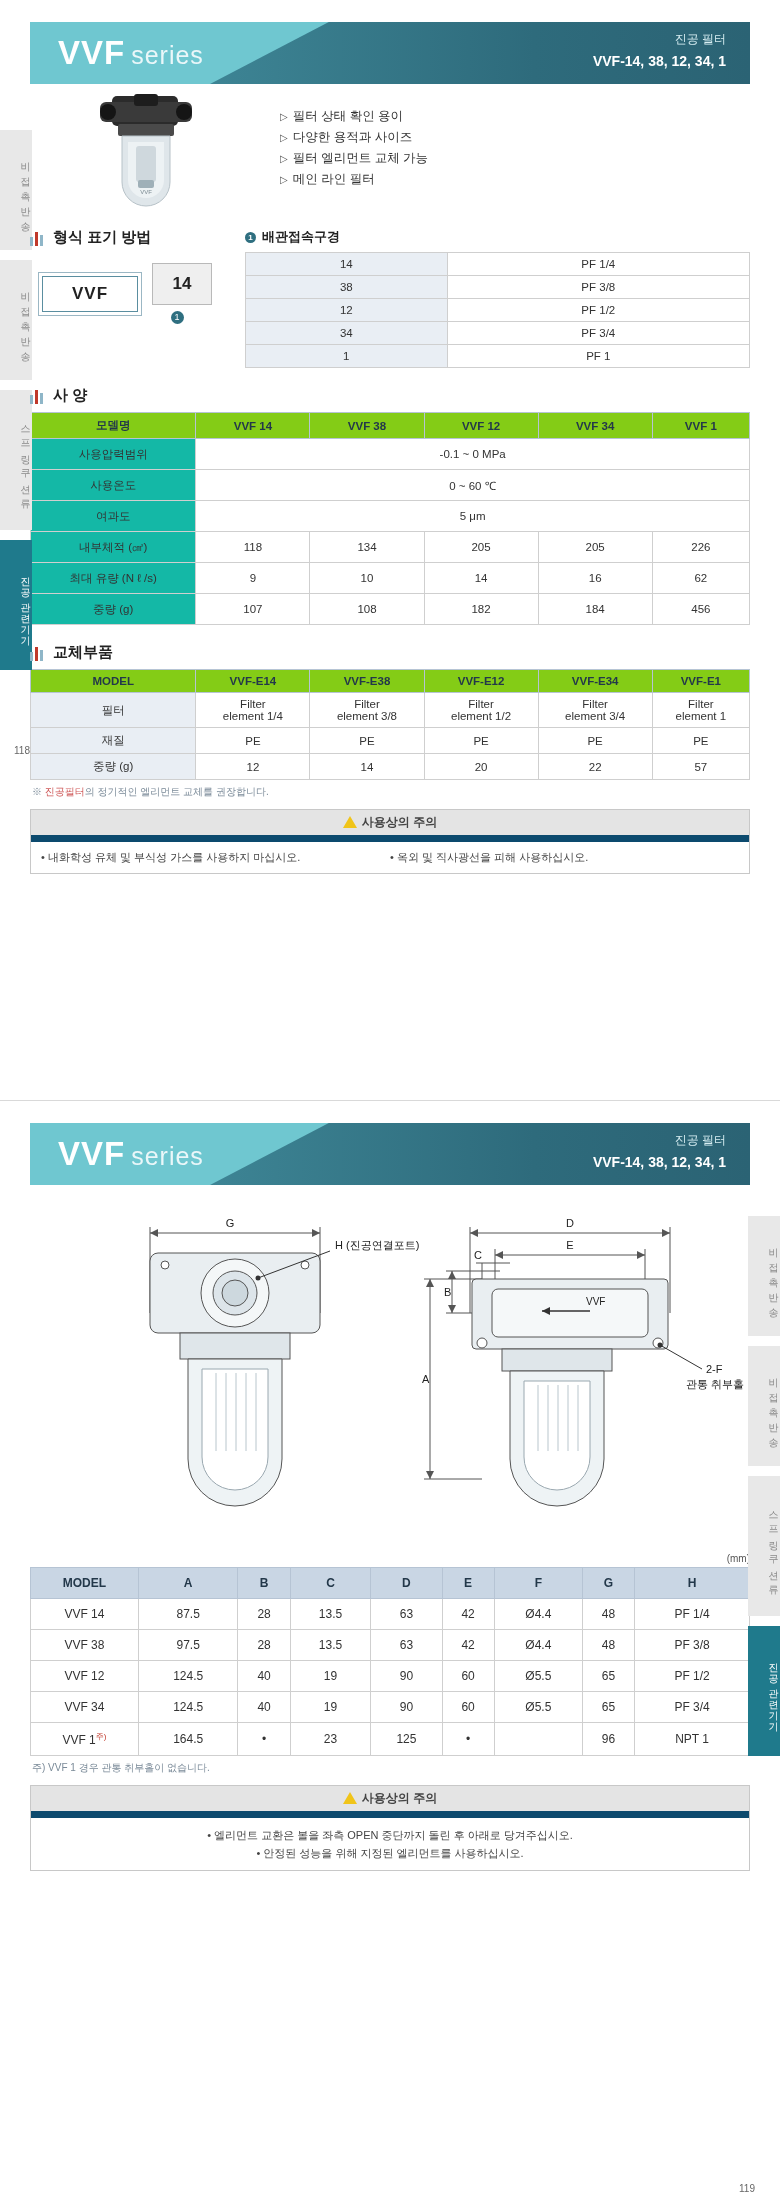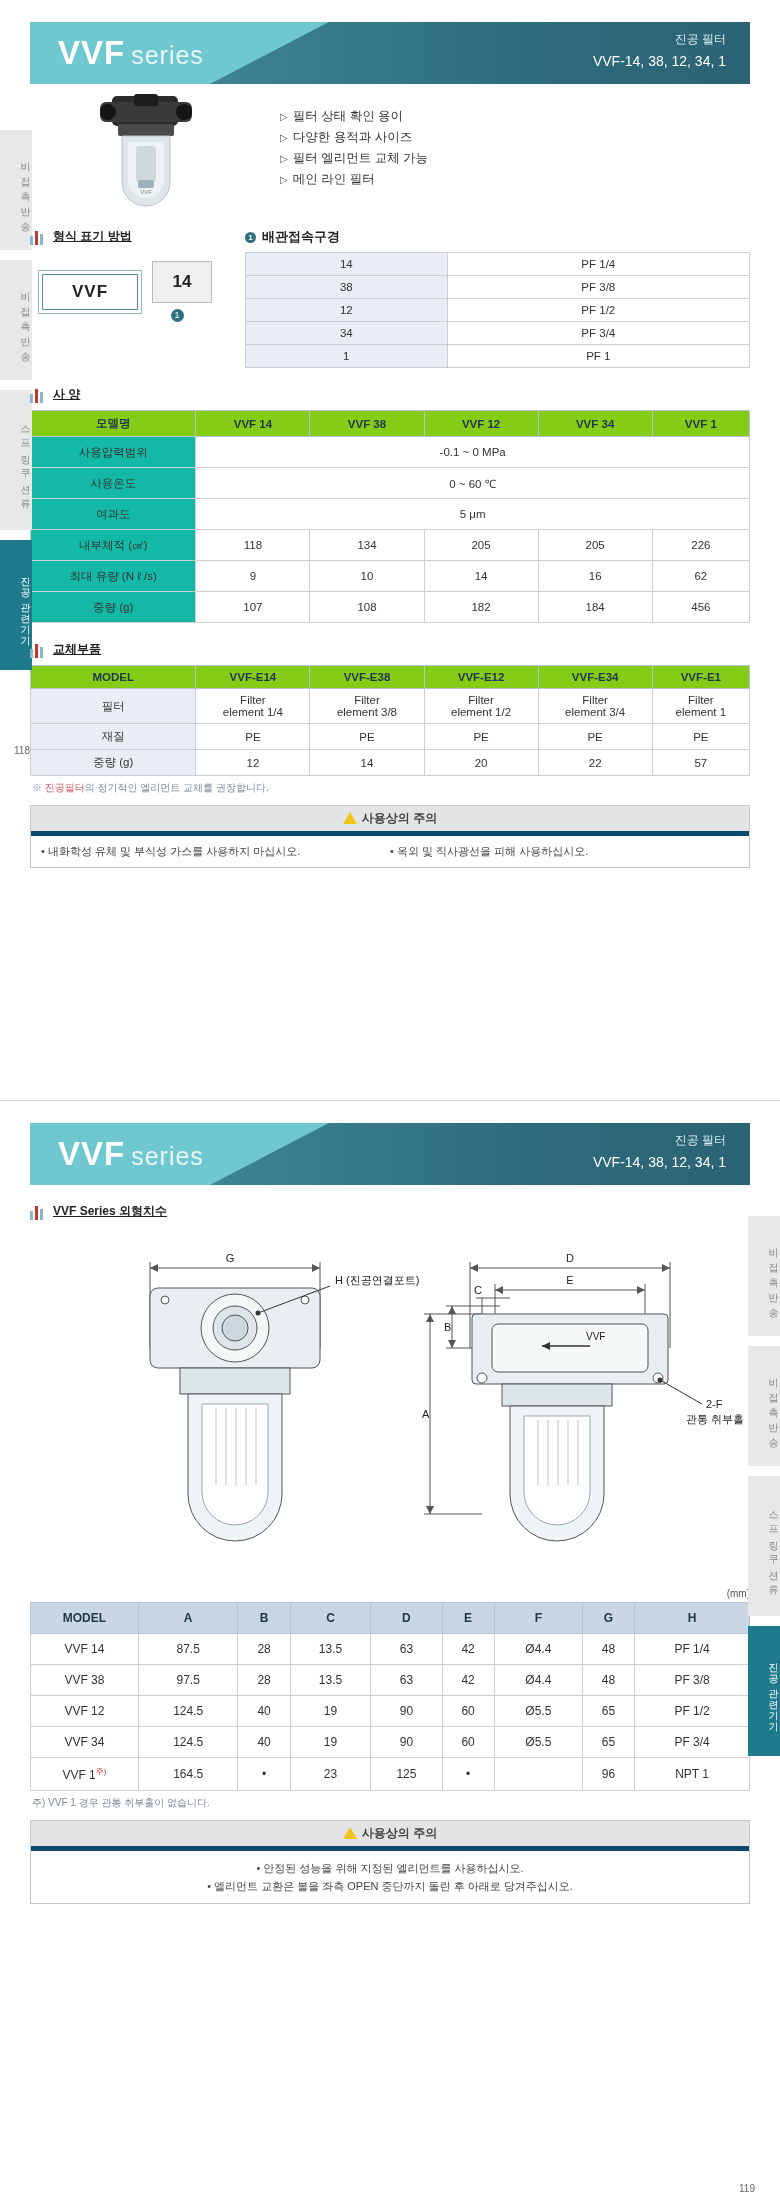--- a/index.html
+++ b/index.html
@@ -80,21 +80,21 @@
     font-size:25px;
     color:#eaf7f9;
     margin-left:6px;
   }
   .banner-sub1{
     position:absolute;right:24px;top:9px;
     color:#d7eef2;font-size:12px;
   }
   .banner-sub2{
     position:absolute;right:24px;top:31px;
-    color:#ffffff;font-size:14px;font-weight:normal;
+    color:#ffffff;font-size:14px;font-weight:bold;
   }
 
   
   .prod-area{
     position:relative;
     margin:10px 30px 0 30px;
     height:120px;
   }
   .prod-img{
     position:absolute;left:52px;top:0;width:130px;height:118px;
@@ -102,23 +102,22 @@
   .bullets{
     position:absolute;left:250px;top:12px;
     font-size:12.5px;line-height:21px;color:#333;
   }
   .bullets .b{white-space:nowrap;}
   .bullets .tri{color:#555;margin-right:5px;font-size:10px;}
 
   
   .sec-h{
     display:flex;align-items:center;
-    font-size:12px;font-weight:bold;color:#222;
+    font-size:15px;font-weight:bold;color:#222;
     margin:0 0 7px 0;
-    text-decoration:underline;
   }
   .sec-icon{
     width:16px;height:16px;margin-right:7px;
     display:inline-block;position:relative;
   }
   .sec-icon i{
     position:absolute;bottom:0;width:3px;background:#b33;display:block;
   }
   .sec-icon i:nth-child(1){left:0;height:9px;background:#8fb6c8;}
   .sec-icon i:nth-child(2){left:5px;height:14px;background:#c0392b;}
@@ -194,21 +193,21 @@
   
   .caution{
     margin:10px 30px 0 30px;
     border:1px solid #c8c8c8;
   }
   .caution-h{
     background:#e4e4e4;
     text-align:center;
     font-size:12px;font-weight:bold;color:#444;
     padding:4px 0;
-    border-bottom:5px solid #0c4a6e;
+    border-bottom:7px solid #0c4a6e;
   }
   .warn-tri{
     display:inline-block;width:0;height:0;
     border-left:7px solid transparent;border-right:7px solid transparent;
     border-bottom:12px solid #f0c419;
     position:relative;top:2px;margin-right:5px;
   }
   .caution-b{
     padding:8px 10px;
     font-size:11px;color:#444;
@@ -489,30 +488,20 @@
     <div class="banner-bg"></div>
     <div class="banner-left"></div>
     <div class="banner-right"></div>
     <div class="banner-title">
       <span>VVF</span><span class="series">series</span>
     </div>
     <div class="banner-sub1">진공 필터</div>
     <div class="banner-sub2">VVF-14, 38, 12, 34, 1</div>
   </div>
 
-  <div style="margin:18px 30px 0 30px;">
-    <div class="sec-h">
-      <span class="sec-icon">
-          <i></i>
-          <i></i>
-          <i></i>
-        </span>
-      <span>VVF Series 외형치수</span>
-    </div>
-  </div>
 
   <div class="draw-wrap">
     <svg width="720" height="360" viewBox="0 0 720 360">
       <g stroke="#555" fill="none" stroke-width="1">
 
         <line x1="120" y1="40" x2="290" y2="40"></line>
         <line x1="120" y1="34" x2="120" y2="120"></line>
         <line x1="290" y1="34" x2="290" y2="120"></line>
         <polygon points="120,40 128,36 128,44" fill="#555" stroke="none"></polygon>
         <polygon points="290,40 282,36 282,44" fill="#555" stroke="none"></polygon>
@@ -682,18 +671,18 @@
       </tbody>
     </table>
     <div class="note">주) VVF 1 경우 관통 취부홀이 없습니다.</div>
   </div>
 
   <div class="caution">
     <div class="caution-h">
       <span class="warn-tri"></span><span>사용상의 주의</span>
     </div>
     <div class="caution-b" style="display:block;text-align:center;line-height:18px;">
+      <div>• 엘리먼트 교환은 볼을 좌측 OPEN 중단까지 돌린 후 아래로 당겨주십시오.</div>
       <div>• 안정된 성능을 위해 지정된 엘리먼트를 사용하십시오.</div>
-      <div>• 엘리먼트 교환은 볼을 좌측 OPEN 중단까지 돌린 후 아래로 당겨주십시오.</div>
     </div>
   </div>
 
 </div>
 
 </body></html>

